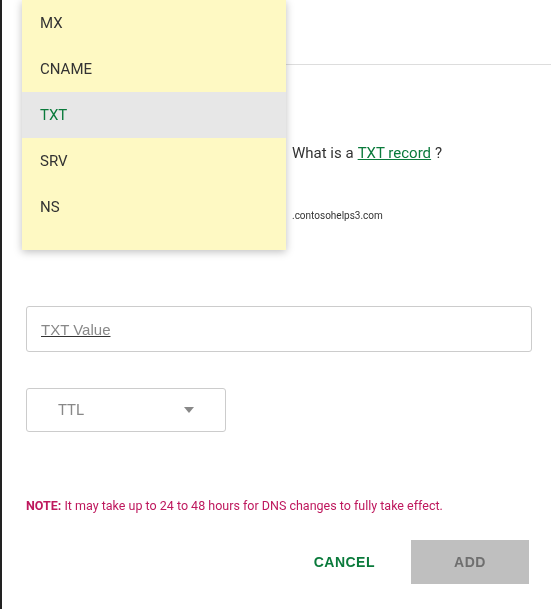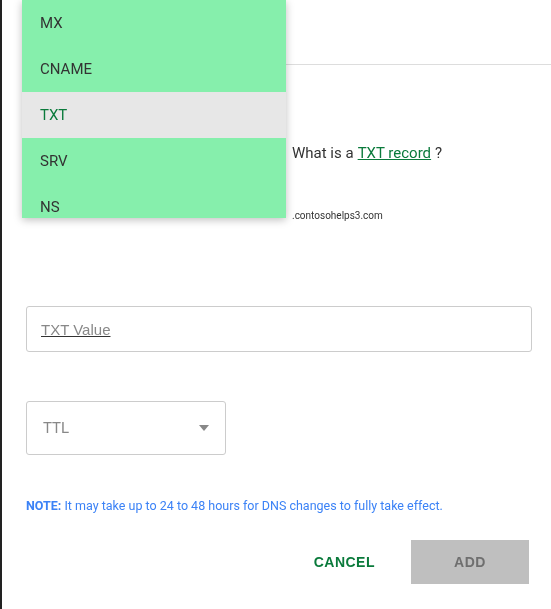--- a/index.html
+++ b/index.html
@@ -51,22 +51,22 @@
     left: 280px;
     right: 0;
     height: 1px;
     background: #ddd;
   }
   .dropdown-popup {
     position: absolute;
     top: 0;
     left: 20px;
     width: 264px;
-    height: 218px;
-    background: #86efac;
+    height: 250px;
+    background: #fef9c3;
     box-shadow: 0 2px 8px rgba(0,0,0,0.25);
     display: flex;
     flex-direction: column;
   }
   .dropdown-list {
     flex: 1;
     overflow-y: scroll;
     scrollbar-width: auto;
   }
   .dropdown-list::-webkit-scrollbar {
@@ -102,48 +102,48 @@
     border-radius: 3px;
     padding: 0 14px;
     font-size: 15px;
     color: #333;
     background: #fff;
     text-decoration: underline;
   }
   .txt-value-input::placeholder { color: #888; }
   .ttl-select {
     position: absolute;
-    top: 401px;
+    top: 388px;
     left: 24px;
     width: 200px;
-    height: 54px;
+    height: 44px;
     border: 1px solid #ccc;
     border-radius: 3px;
     display: flex;
     align-items: center;
     justify-content: space-between;
-    padding: 0 16px;
+    padding: 0 31px;
     font-size: 15px;
     color: #888;
     cursor: pointer;
     background: #fff;
   }
   .chevron {
     width: 0; height: 0;
     border-left: 5px solid transparent;
     border-right: 5px solid transparent;
     border-top: 6px solid #888;
   }
   .note-row {
     position: absolute;
     top: 498px;
     left: 24px;
     right: 24px;
     font-size: 12.5px;
-    color: #3b82f6;
+    color: #be185d;
   }
   .note-row b { font-weight: 700; }
   .button-row {
     position: absolute;
     top: 540px;
     left: 0;
     right: 22px;
     display: flex;
     justify-content: flex-end;
     align-items: center;

